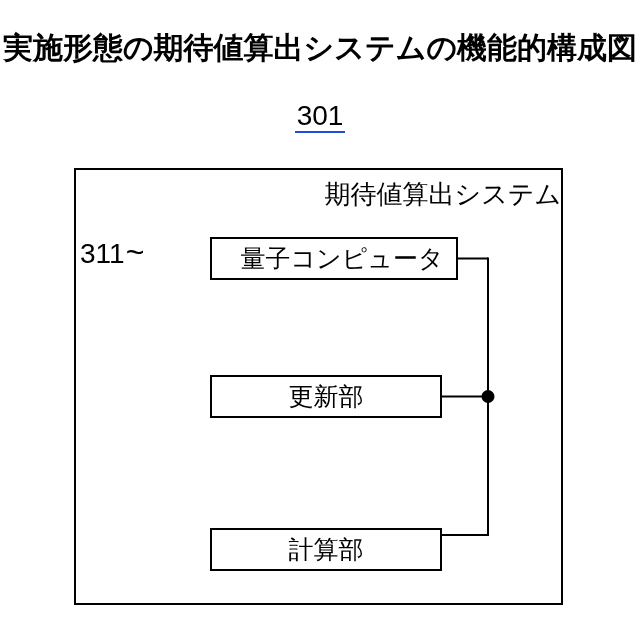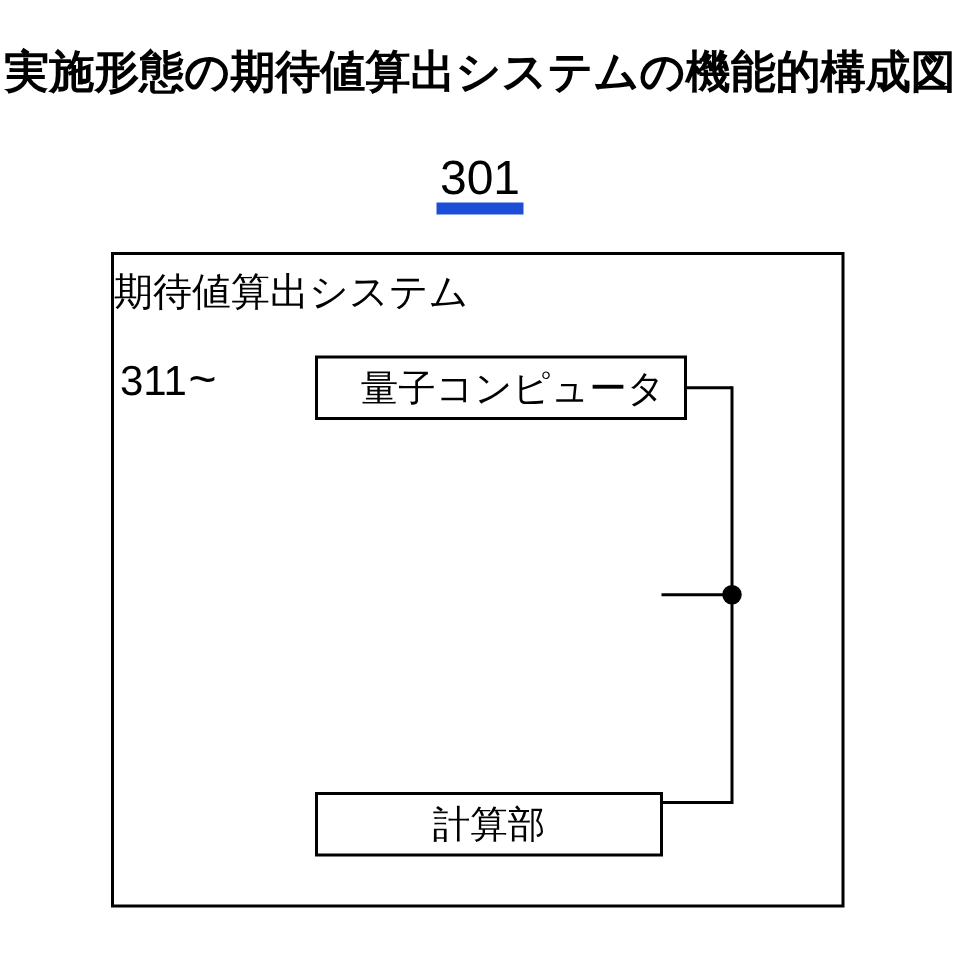--- a/index.html
+++ b/index.html
@@ -29,41 +29,41 @@
   }
   .ref-wrap {
     position: absolute;
     top: 102px;
     left: 0;
     width: 640px;
     text-align: center;
   }
   .ref-num-main {
     display: inline-block;
-    font-size: 32px;
+    font-size: 28px;
     font-weight: 500;
-    border-bottom: 8px solid #1d4ed8;
+    border-bottom: 2px solid #1d4ed8;
     padding: 0 2px 1px 2px;
     line-height: 1.0;
   }
   .outer-box {
     position: absolute;
     left: 74px;
     top: 168px;
     width: 485px;
     height: 433px;
     border: 2px solid #000000;
     background: transparent;
   }
   .outer-label {
     position: absolute;
     top: 7px;
     left: 0;
     width: 100%;
-    text-align: left;
+    text-align: right;
     font-size: 26px;
     font-weight: 500;
     white-space: nowrap;
   }
   .comp-box {
     position: absolute;
     left: 210px;
     width: 228px;
     height: 39px;
     border: 2px solid #000000;
@@ -134,18 +134,21 @@
     <circle cx="488" cy="396.5" r="6.5" fill="#000000"></circle>
   </svg>
 
   <div class="comp-ref r1">
     <span>311</span><span class="tilde">~</span>
   </div>
   <div class="comp-box b1">
     <span>量子コンピュータ</span>
   </div>
 
+  <div class="comp-box b2">
+    <span>更新部</span>
+  </div>
 
   <div class="comp-box b3">
     <span>計算部</span>
   </div>
 
 </div>
 
 </body></html>

